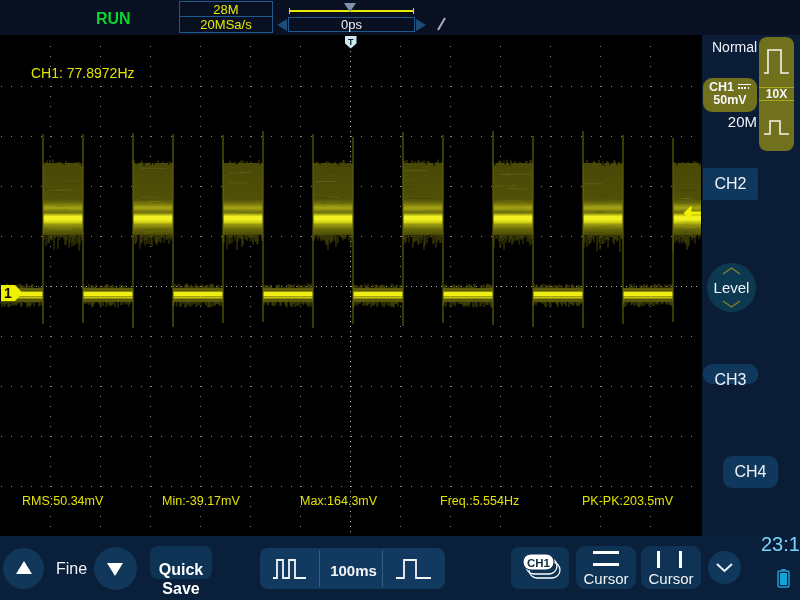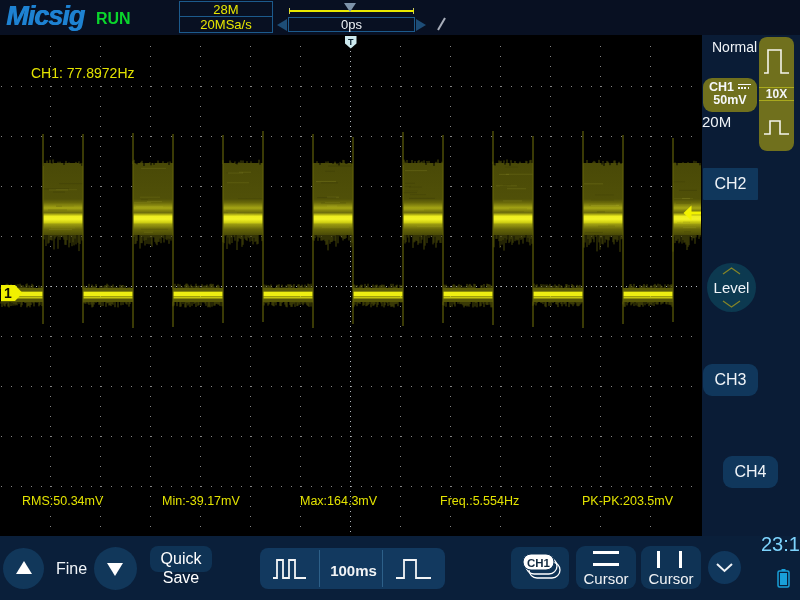--- a/index.html
+++ b/index.html
@@ -4,21 +4,20 @@
 * { margin:0; padding:0; box-sizing:border-box; }
 text { font-family:"Liberation Sans",sans-serif; }
 html,body { width:800px; height:600px; background:#081022; overflow:hidden; font-family:"Liberation Sans", sans-serif; }
 #root { position:relative; width:800px; height:600px; }
 .abs { position:absolute; }
 </style></head>
 <body>
 <div id="root">
 
 <div class="abs" style="left:0;top:0;width:800px;height:35px;background:#081022;"></div>
-<div class="abs" style="left:6px;top:1px;font-size:27px;font-weight:bold;font-style:italic;color:#1e82d2;letter-spacing:-1px;text-shadow:0.7px 0 0 #1e82d2;">Micsig</div>
 <div class="abs" style="left:96px;top:10px;font-size:16px;font-weight:bold;color:#0ad52c;">RUN</div>
 <div class="abs" style="left:179px;top:1px;width:94px;height:16px;border:1px solid #1c5a8c;color:#e8e800;font-size:13px;text-align:center;line-height:15px;">28M</div>
 <div class="abs" style="left:179px;top:16px;width:94px;height:17px;border:1px solid #1c5a8c;color:#e8e800;font-size:13px;text-align:center;line-height:16px;">20MSa/s</div>
 
 <div class="abs" style="left:289px;top:8px;width:125px;height:6px;border-left:1px solid #caca60;border-right:1px solid #caca60;"></div>
 <div class="abs" style="left:289px;top:10px;width:125px;height:2px;background:#e8e800;"></div>
 <div class="abs" style="left:344px;top:3px;width:0;height:0;border-left:6.5px solid transparent;border-right:6.5px solid transparent;border-top:9px solid #7e94aa;"></div>
 <div class="abs" style="left:288px;top:17px;width:127px;height:15px;border:1px solid #1c5a8c;color:#eef2f6;font-size:13px;text-align:center;line-height:14px;">0ps</div>
 <div class="abs" style="left:277px;top:19px;width:0;height:0;border-top:6px solid transparent;border-bottom:6px solid transparent;border-right:10px solid #1d4d77;"></div>
 <div class="abs" style="left:416px;top:19px;width:0;height:0;border-top:6px solid transparent;border-bottom:6px solid transparent;border-left:10px solid #1d4d77;"></div>
@@ -254,37 +253,37 @@
       <path d="M3 27 H7 V4 H20 V27 H28" fill="none" stroke="#f4f4ec" stroke-width="1.6"></path>
     </svg>
 <div class="abs" style="left:759px;top:87px;width:35px;height:14px;border-top:1.5px solid #a9a91e;border-bottom:1.5px solid #a9a91e;color:#f4f6f8;font-size:12px;font-weight:bold;text-align:center;line-height:13px;">10X</div>
 <svg class="abs" style="left:761px;top:114px" width="31" height="24" viewBox="0 0 31 24">
       <path d="M3 20 H9 V7 H19 V20 H28" fill="none" stroke="#f4f4ec" stroke-width="1.6"></path>
     </svg>
 <div class="abs" style="left:703px;top:78px;width:54px;height:34px;background:#70701d;border-radius:9px;color:#f6f8fa;font-weight:bold;text-align:center;">
   <div style="font-size:12.5px;line-height:14px;margin-top:2px;">CH1<span style="display:inline-block;vertical-align:2px;margin-left:4px;width:13px;"><span style="display:block;height:1.8px;background:#f6f8fa;"></span><span style="display:block;height:1.6px;margin-top:2px;background:repeating-linear-gradient(to right,#f6f8fa 0 1.6px,transparent 1.6px 3.2px);"></span></span></div>
   <div style="font-size:12.5px;line-height:13px;">50mV</div>
 </div>
-<div class="abs" style="left:702px;top:113px;width:55px;height:16px;color:#f0f4f8;font-size:15px;text-align:left;">20M</div>
+<div class="abs" style="left:702px;top:113px;width:55px;height:16px;color:#f0f4f8;font-size:15px;text-align:right;">20M</div>
 <div class="abs" style="left:703px;top:168px;width:55px;height:32px;background:#10375c;border-radius:1px;color:#f0f4f8;font-size:16px;text-align:center;line-height:31px;">CH2</div>
 <div class="abs" style="left:707px;top:263px;width:49px;height:49px;background:#0c3950;border-radius:50%;"></div>
 <svg class="abs" style="left:707px;top:263px" width="49" height="49" viewBox="0 0 49 49">
 <path d="M16 11 L24.5 5 L33 11" fill="none" stroke="#848428" stroke-width="1.3"></path>
 <path d="M16 38 L24.5 44 L33 38" fill="none" stroke="#848428" stroke-width="1.3"></path>
 <text x="24.5" y="30" font-size="15" fill="#f0f4f8" text-anchor="middle" font-family="Liberation Sans">Level</text>
 </svg>
-<div class="abs" style="left:703px;top:364px;width:55px;height:32px;background:#10375c;border-radius:9px;color:#f0f4f8;font-size:16px;text-align:center;line-height:31px;">CH3</div>
+<div class="abs" style="left:703px;top:364px;width:55px;height:20px;background:#10375c;border-radius:9px;color:#f0f4f8;font-size:16px;text-align:center;line-height:31px;">CH3</div>
 <div class="abs" style="left:703px;top:456px;width:55px;height:32px;background:#10375c;border-radius:9px;color:#f0f4f8;font-size:16px;text-align:center;line-height:31px;margin-left:20px;">CH4</div>
 
 <div class="abs" style="left:3px;top:548px;width:41px;height:41px;background:#11375a;border-radius:50%;"></div>
 <div class="abs" style="left:16px;top:561px;width:0;height:0;border-left:8px solid transparent;border-right:8px solid transparent;border-bottom:13px solid #fff;"></div>
 <div class="abs" style="left:56px;top:560px;font-size:16px;color:#f0f4f8;">Fine</div>
 <div class="abs" style="left:94px;top:547px;width:43px;height:43px;background:#11375a;border-radius:50%;"></div>
 <div class="abs" style="left:107px;top:563px;width:0;height:0;border-left:8.5px solid transparent;border-right:8.5px solid transparent;border-top:13px solid #fff;"></div>
-<div class="abs" style="left:150px;top:546px;width:62px;height:26px;background:#0f3355;border-radius:8px;color:#fff;font-weight:normal;font-size:16px;text-align:center;line-height:19px;padding-top:3px;">Quick<br>Save</div>
+<div class="abs" style="left:150px;top:546px;width:62px;height:33px;background:#0f3355;border-radius:8px;color:#fff;font-weight:bold;font-size:16px;text-align:center;line-height:19px;padding-top:14px;">Quick<br>Save</div>
 
 <div class="abs" style="left:260px;top:548px;width:185px;height:41px;background:#12395f;border-radius:8px;"></div>
 <div class="abs" style="left:319px;top:550px;width:1px;height:37px;background:#2d6089;"></div>
 <div class="abs" style="left:382px;top:550px;width:1px;height:37px;background:#2d6089;"></div>
 <svg class="abs" style="left:272px;top:557px" width="36" height="23" viewBox="0 0 36 23">
       <path d="M1 21 H5 V3 H11 V21 H17 V3 H23 V21 H34" fill="none" stroke="#f2f4f6" stroke-width="1.8"></path>
     </svg>
 <div class="abs" style="left:325px;top:562px;width:57px;height:16px;color:#f2f4f6;font-size:15px;font-weight:bold;text-align:center;">100ms</div>
 <svg class="abs" style="left:395px;top:557px" width="38" height="23" viewBox="0 0 38 23">
       <path d="M1 21 H9 V3 H21 V21 H36" fill="none" stroke="#f2f4f6" stroke-width="1.8"></path>

